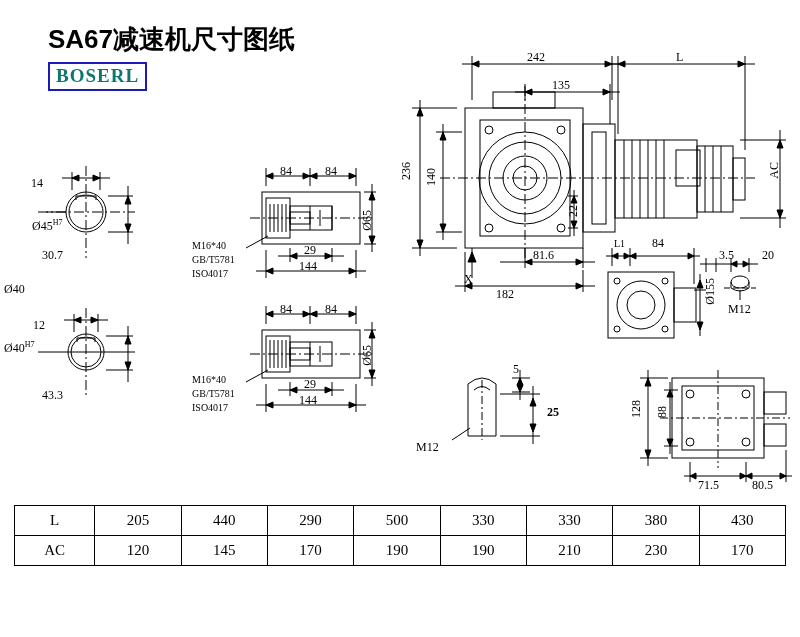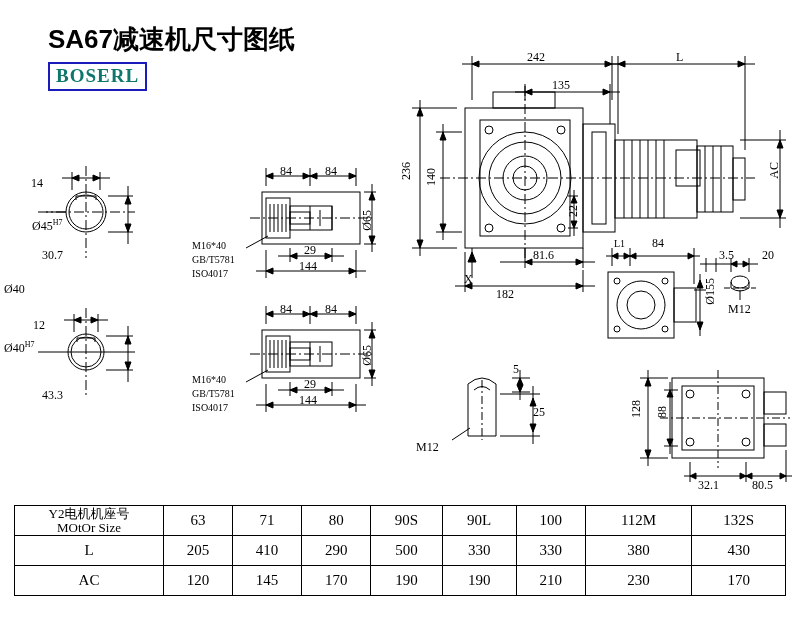--- a/index.html
+++ b/index.html
@@ -428,48 +428,34 @@
   <div class="t dim" style="left:496px;top:287px;">182</div>
 
   <div class="t dim-s" style="left:614px;top:238px;">L1</div>
   <div class="t dim" style="left:652px;top:236px;">84</div>
   <div class="t dim" style="left:696px;top:248px;margin-left:23px;">3.5</div>
   <div class="t dim" style="left:762px;top:248px;text-align:center;">20</div>
   <div class="t dim vert" style="left:703px;top:278px;">Ø155</div>
   <div class="t dim" style="left:728px;top:302px;">M12</div>
 
   <div class="t dim" style="left:513px;top:362px;">5</div>
-  <div class="t dim" style="left:533px;top:405px;">25</div>
+  <div class="t dim" style="left:547px;top:405px;font-weight:bold;">25</div>
   <div class="t dim" style="left:416px;top:440px;">M12</div>
 
   <div class="t dim vert" style="left:629px;top:400px;">128</div>
   <div class="t dim vert" style="left:655px;top:406px;">88</div>
-  <div class="t dim" style="left:698px;top:478px;">32.1</div>
+  <div class="t dim" style="left:698px;top:478px;">71.5</div>
   <div class="t dim" style="left:752px;top:478px;">80.5</div>
 
   <table class="specs" style="left:14px;top:505px;width:772px;">
     <tbody>
       <tr>
-        <td class="hdr2" style="width:148px;">
-          <div>Y2电机机座号</div>
-          <div>MOtOr Size</div>
-        </td>
-        <td>63</td>
-        <td>71</td>
-        <td>80</td>
-        <td>90S</td>
-        <td>90L</td>
-        <td>100</td>
-        <td>112M</td>
-        <td>132S</td>
-      </tr>
-      <tr>
         <td class="rowhdr">L</td>
         <td>205</td>
-        <td>410</td>
+        <td>440</td>
         <td>290</td>
         <td>500</td>
         <td>330</td>
         <td>330</td>
         <td>380</td>
         <td>430</td>
       </tr>
       <tr>
         <td class="rowhdr">AC</td>
         <td>120</td>

